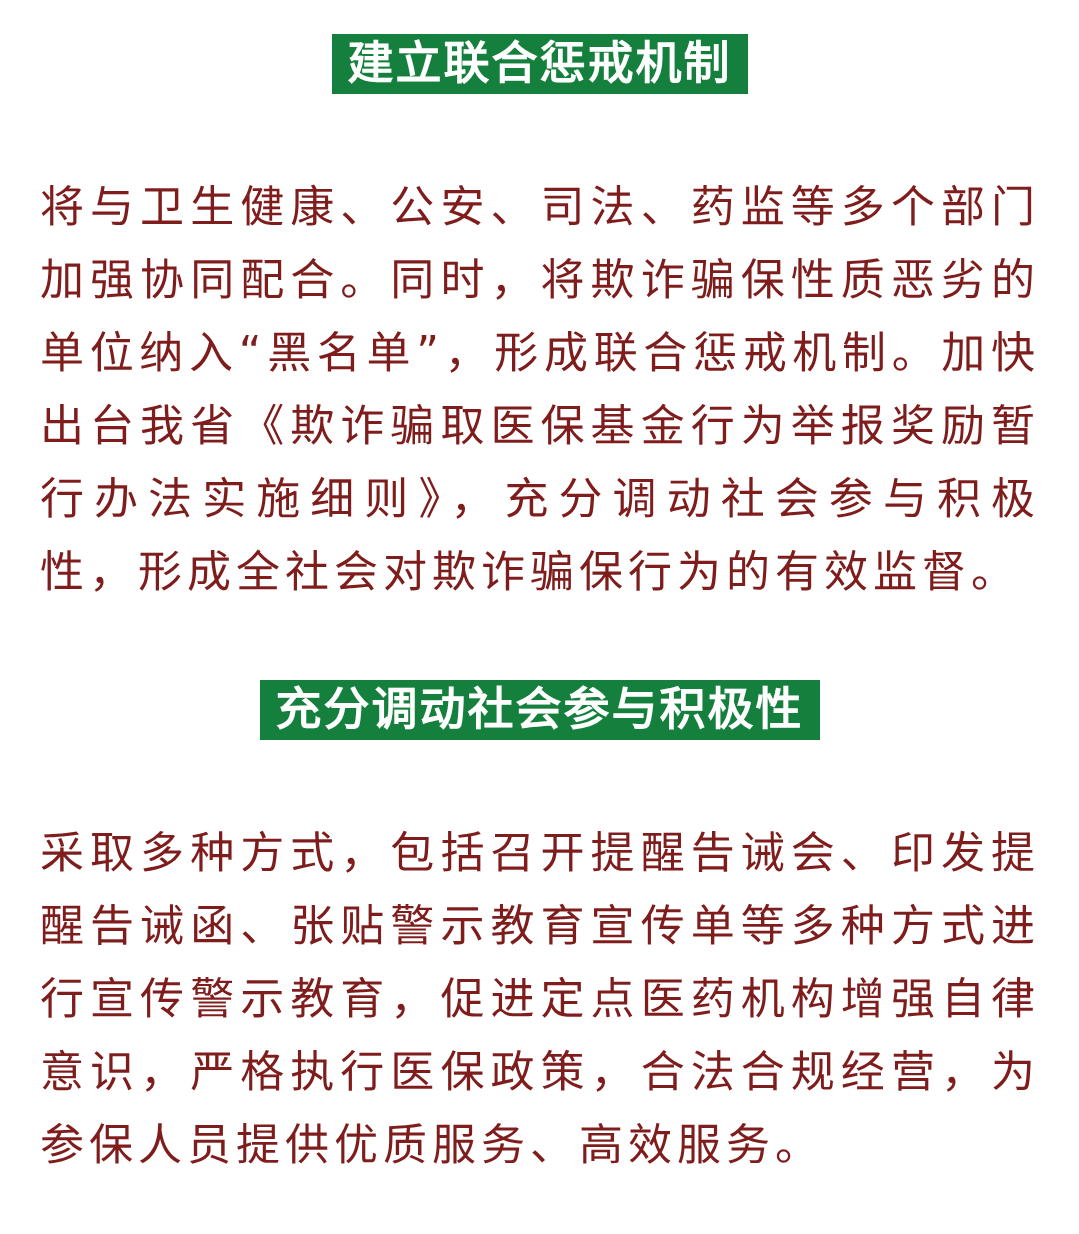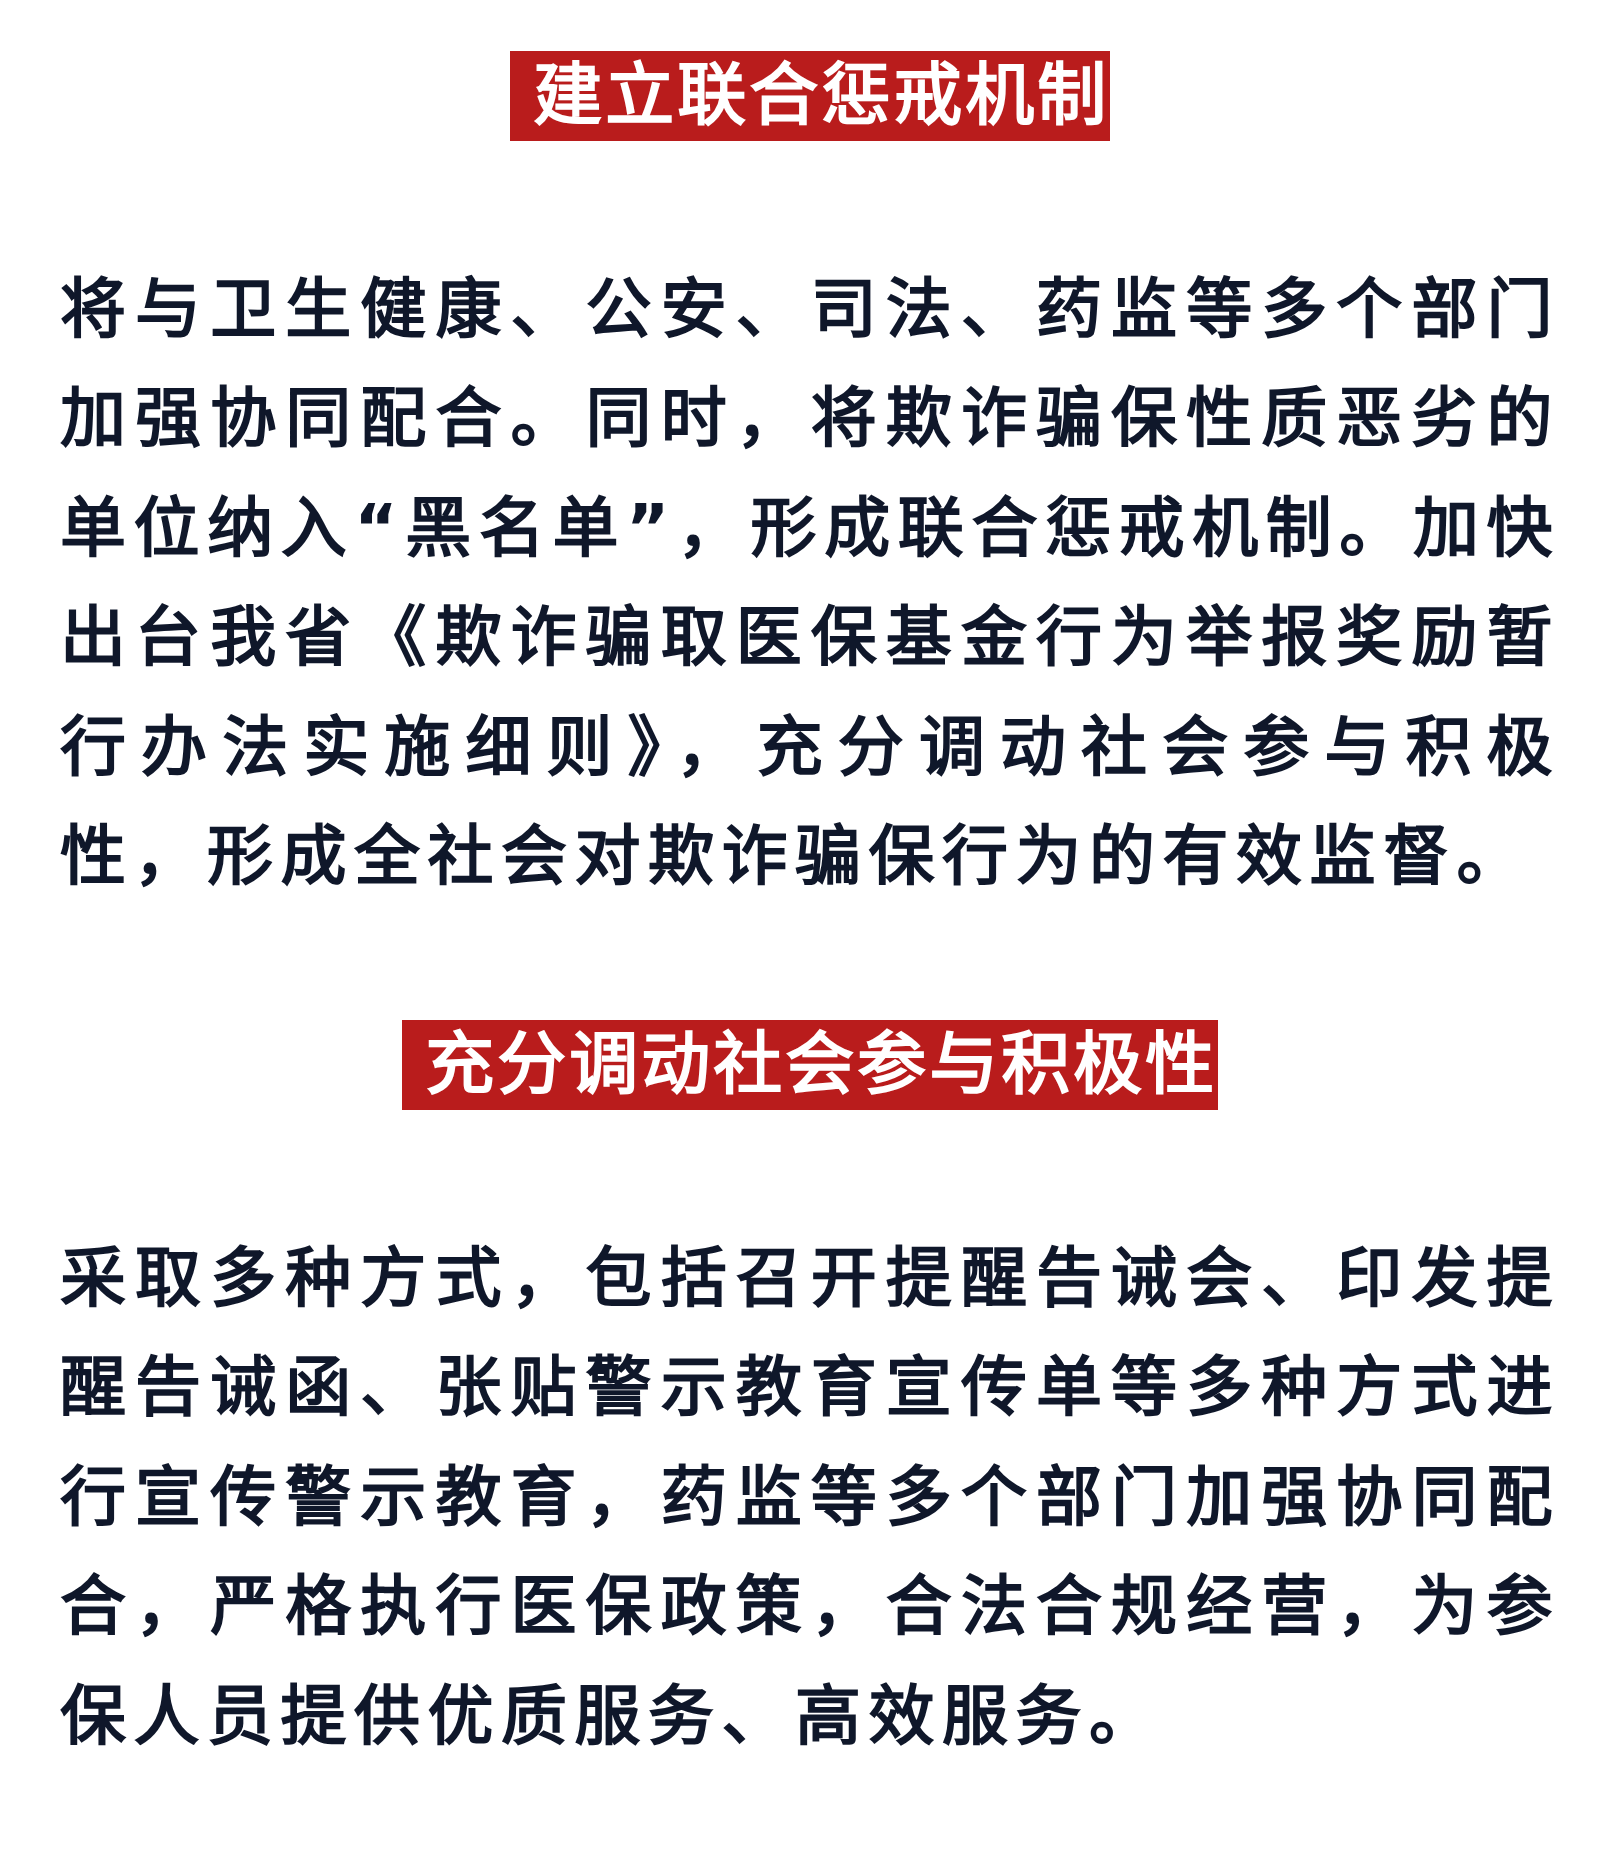--- a/index.html
+++ b/index.html
@@ -22,54 +22,53 @@
   }
   .heading-row {
     text-align: center;
     margin: 72px 0 0 0;
   }
   .heading-row.first {
     margin-top: 34px;
   }
   .heading-banner {
     display: inline-block;
-    background: #b91c1c;
+    background: #15803d;
     color: #ffffff;
     font-size: 46px;
     font-weight: bold;
     line-height: 1.0;
-    padding: 6px 0 8px 16px;
+    padding: 6px 16px 8px 16px;
     letter-spacing: 2px;
     white-space: nowrap;
   }
   .body-paragraph {
     margin: 76px 40px 0 40px;
     width: 1000px;
     font-size: 44px;
     line-height: 73px;
     letter-spacing: 5px;
     text-align: justify;
     text-justify: inter-character;
-    color: #0f172a;
+    color: #7f1d1d;
     word-break: break-all;
-    font-weight: bold;
   }
 </style>
 </head>
 <body>
 
 <div class="article">
 
   <div class="section">
     <div class="heading-row first">
       <span class="heading-banner">建立联合惩戒机制</span>
     </div>
     <p class="body-paragraph">将与卫生健康、公安、司法、药监等多个部门加强协同配合。同时，将欺诈骗保性质恶劣的单位纳入“黑名单”，形成联合惩戒机制。加快出台我省《欺诈骗取医保基金行为举报奖励暂行办法实施细则》，充分调动社会参与积极性，形成全社会对欺诈骗保行为的有效监督。</p>
   </div>
 
   <div class="section">
     <div class="heading-row">
       <span class="heading-banner">充分调动社会参与积极性</span>
     </div>
-    <p class="body-paragraph">采取多种方式，包括召开提醒告诫会、印发提醒告诫函、张贴警示教育宣传单等多种方式进行宣传警示教育，药监等多个部门加强协同配合，严格执行医保政策，合法合规经营，为参保人员提供优质服务、高效服务。</p>
+    <p class="body-paragraph">采取多种方式，包括召开提醒告诫会、印发提醒告诫函、张贴警示教育宣传单等多种方式进行宣传警示教育，促进定点医药机构增强自律意识，严格执行医保政策，合法合规经营，为参保人员提供优质服务、高效服务。</p>
   </div>
 
 </div>
 
 </body></html>

